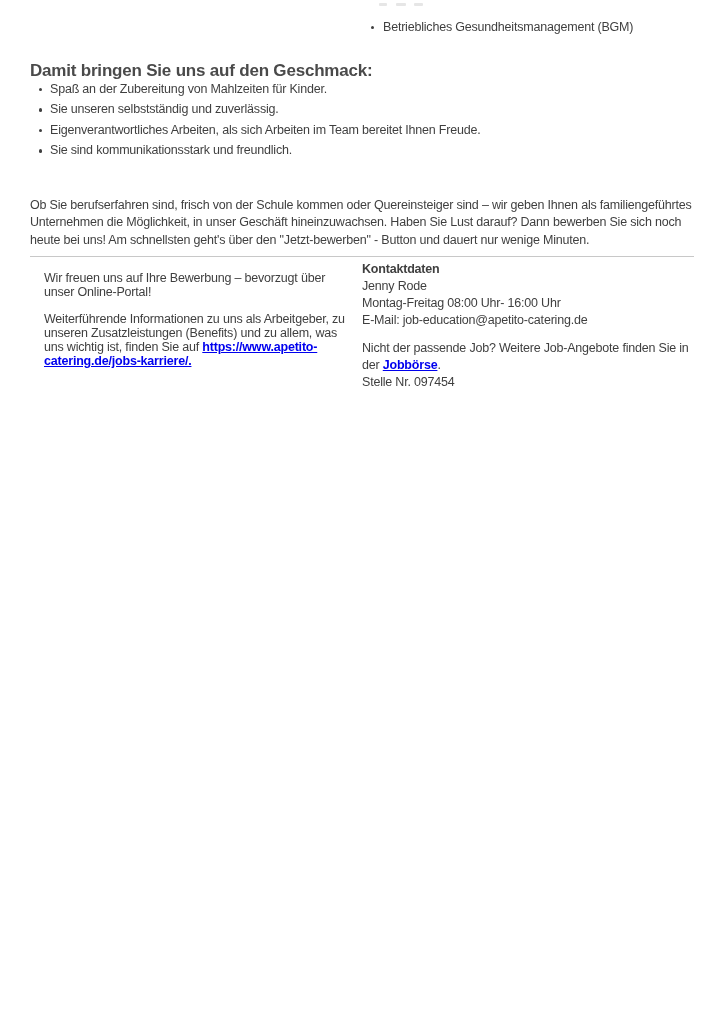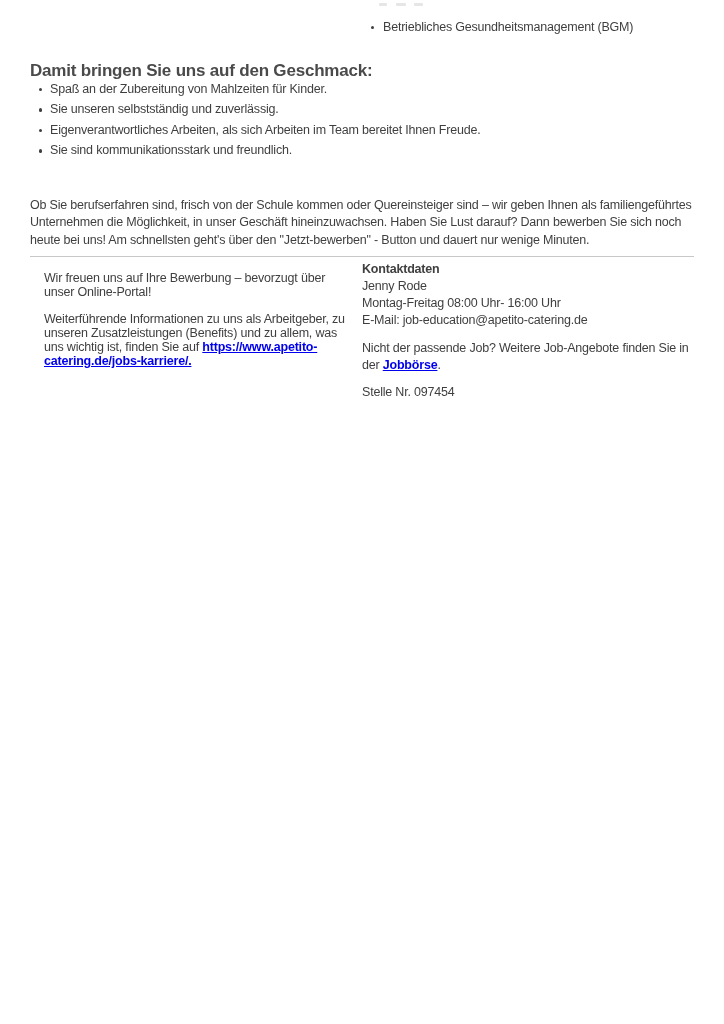--- a/index.html
+++ b/index.html
@@ -90,21 +90,21 @@
   .left-col .para { margin-bottom: 13px; }
 
   .right-col {
     position: absolute;
     left: 362px; top: 261px; width: 338px;
     line-height: 17px;
   }
   .contact-heading { font-weight: bold; }
   .pre { white-space: pre-wrap; }
   .jobs-para { margin-top: 11px; }
-  .job-number { margin-top: 10px; }
+  .job-number { }
 
   .link {
     color: #0000ee;
     font-weight: bold;
     text-decoration: underline;
     cursor: pointer;
     overflow-wrap: break-word;
   }
 </style>
 </head>

